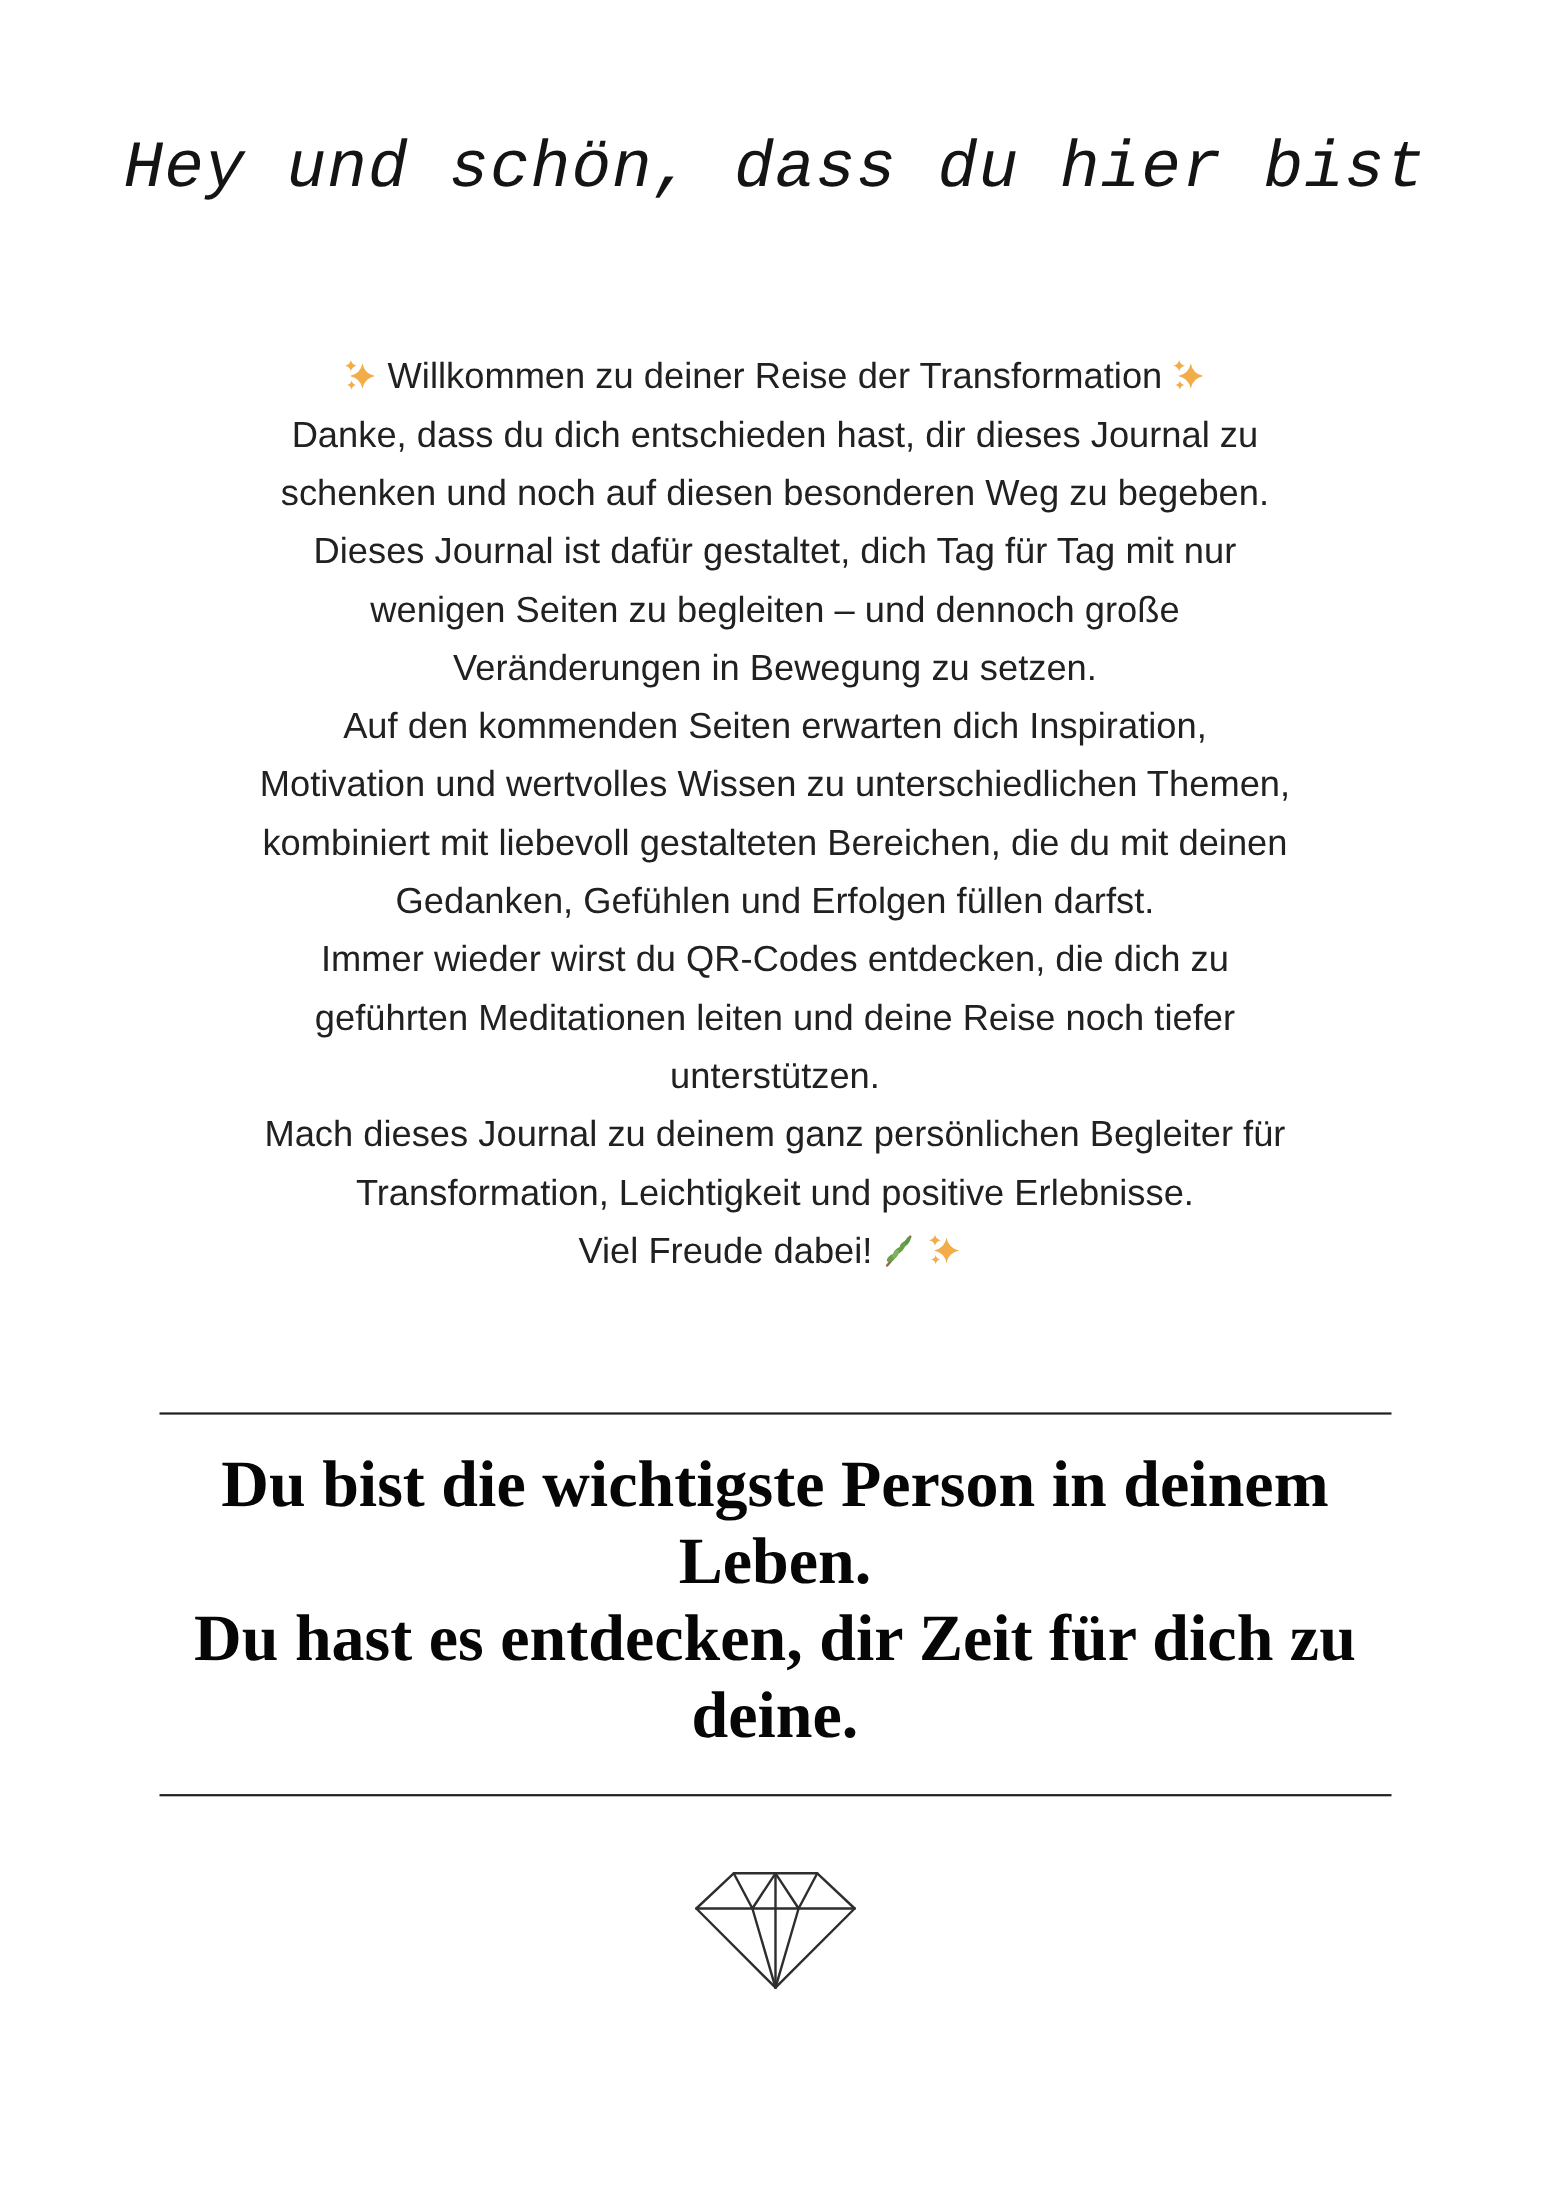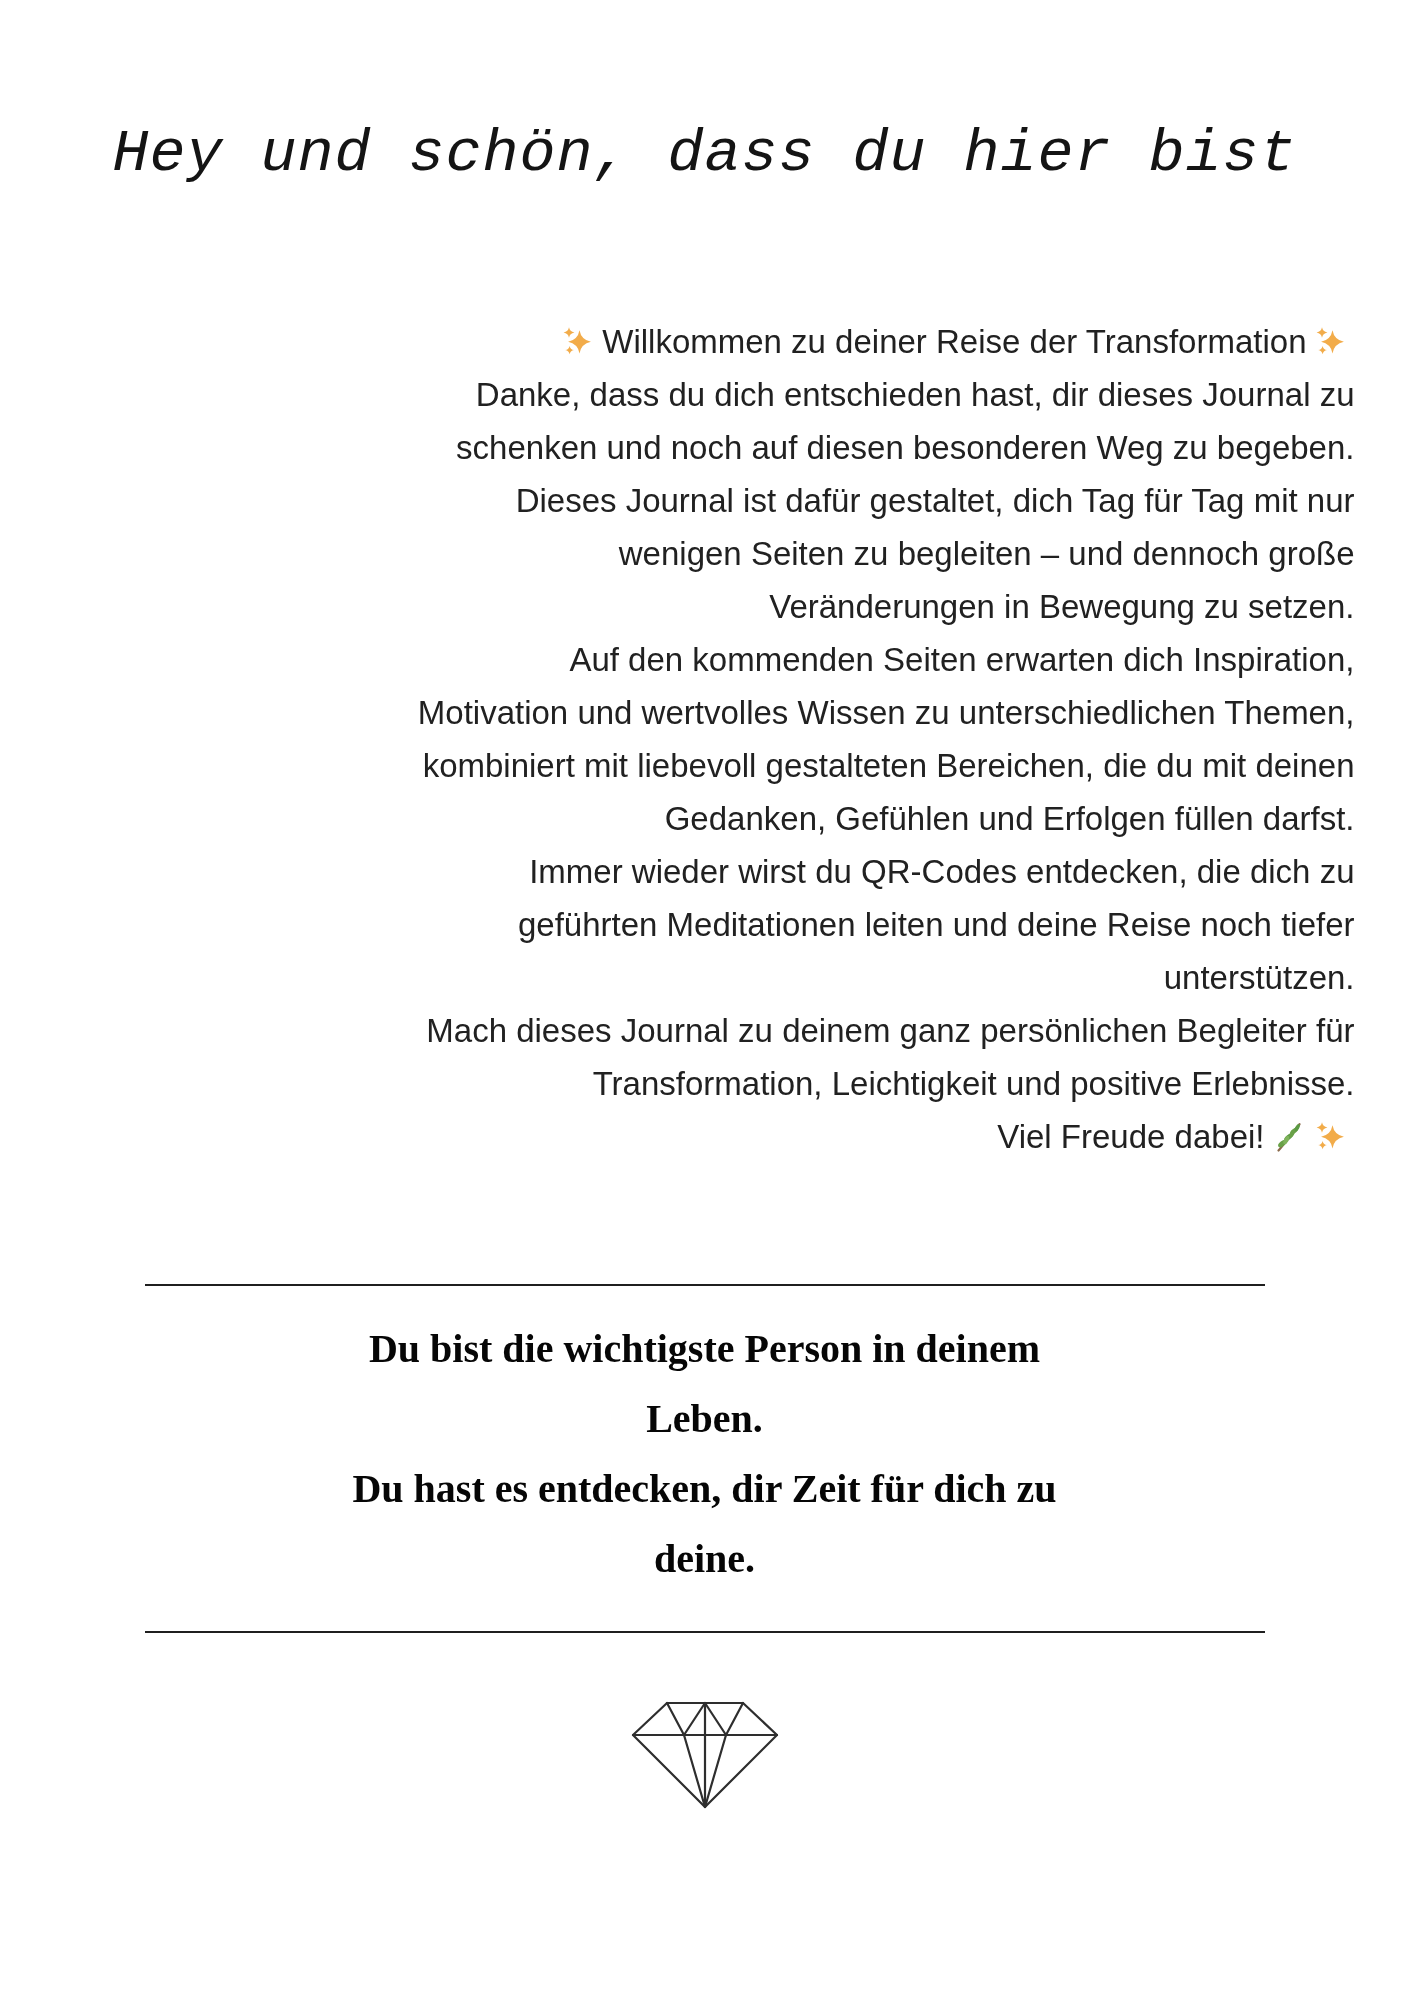--- a/index.html
+++ b/index.html
@@ -32,42 +32,42 @@
     white-space: nowrap;
   }
   .welcome {
     margin: 125px auto 0;
     width: 1300px;
     font-size: 33px;
     line-height: 53px;
     color: #212121;
     font-family: "Liberation Sans", sans-serif;
   }
-  .wline { white-space: nowrap; text-align: right; }
+  .wline { white-space: nowrap; }
   .inline-ico {
     display: inline-block;
     vertical-align: -7px;
     width: 36px;
     height: 36px;
     margin: 0 6px;
   }
   .inline-ico svg { width: 100%; height: 100%; display: block; }
   .rule {
     width: 1120px;
     margin: 121px auto 0;
     border: none;
     border-top: 2px solid #1f1f1f;
     height: 0;
   }
   .rule.second { margin-top: 37px; }
   .quote {
     margin: 28px auto 0;
     font-family: "Liberation Serif", serif;
     font-weight: 700;
-    font-size: 40px;
+    font-size: 60px;
     line-height: 70px;
     color: #060606;
   }
   .qline { white-space: nowrap; }
   .diamond-wrap {
     margin: 62px auto 0;
     width: 156px;
     height: 118px;
   }
   .diamond-wrap svg { width: 100%; height: 100%; display: block; }

